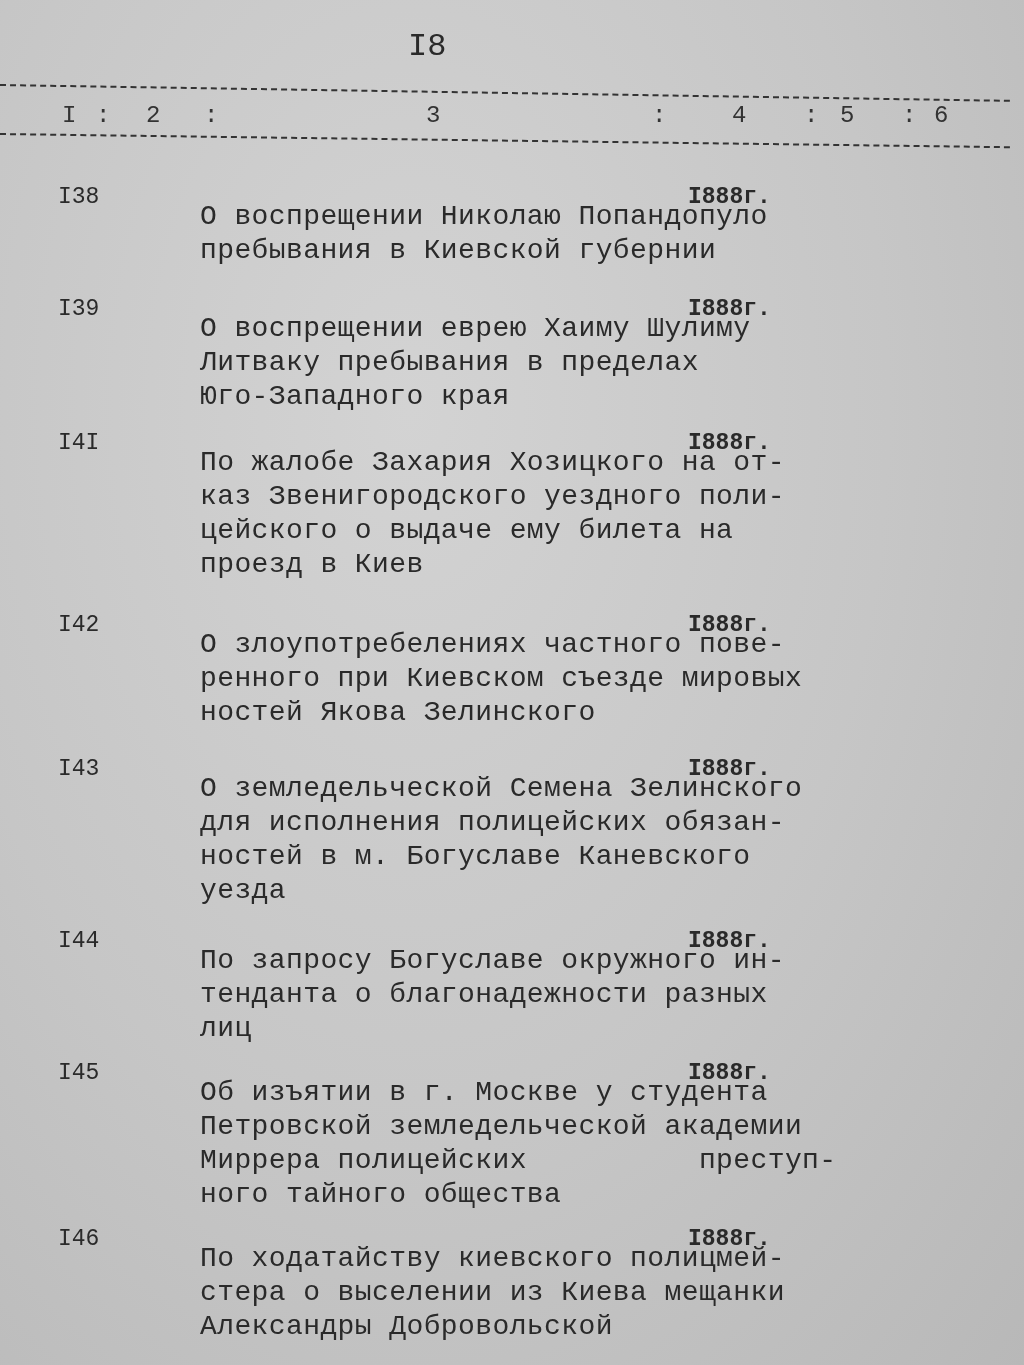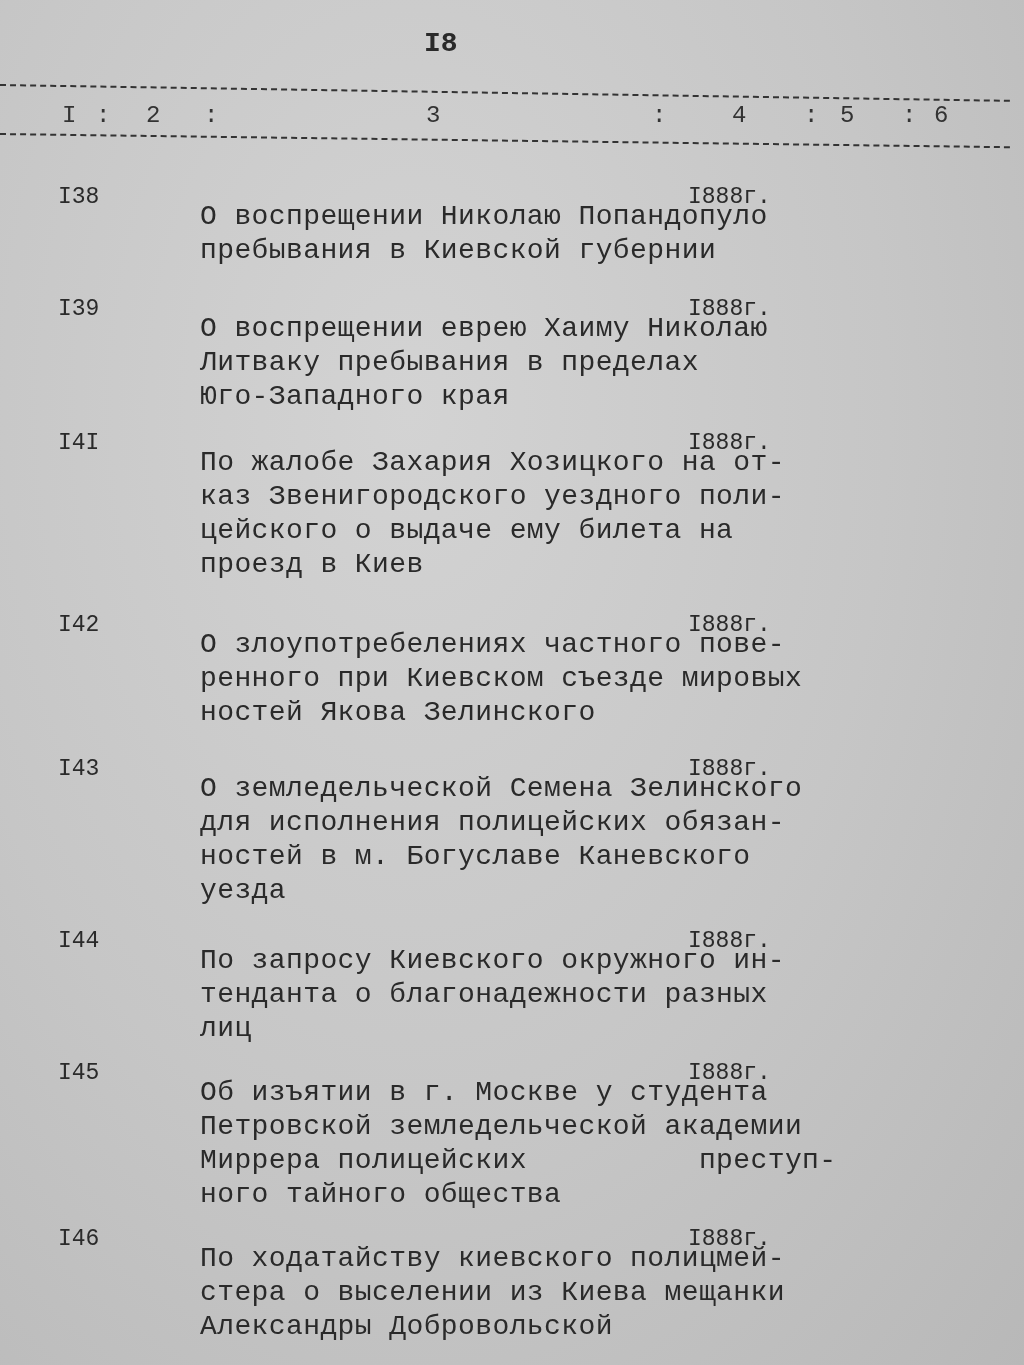--- a/index.html
+++ b/index.html
@@ -5,22 +5,22 @@
   html, body { margin: 0; padding: 0; }
   body {
     width: 1024px; height: 1365px; overflow: hidden;
     background: #c9c9c9;
     background-image: radial-gradient(ellipse at 40% 30%, #d3d3d3 0%, #c6c6c6 55%, #b8b8b8 100%);
     position: relative;
     font-family: "Liberation Mono", "DejaVu Sans Mono", monospace;
     color: #2a2a2a;
   }
   .page-number {
-    position: absolute; left: 424px; top: 28px;
-    font-size: 28px; letter-spacing: 0px; font-weight: bold;
+    position: absolute; left: 408px; top: 28px;
+    font-size: 32px; letter-spacing: 0px;
   }
   .rule {
     position: absolute; left: 0; width: 1010px; height: 0;
     border-top: 2.5px dashed #333;
   }
   .rule.top { top: 84px; transform: rotate(0.9deg); transform-origin: left center; }
   .rule.bottom { top: 133px; transform: rotate(0.75deg); transform-origin: left center; }
   .col-header {
     position: absolute; top: 102px; font-size: 24px; color: #333;
   }
@@ -28,21 +28,21 @@
   .row { position: absolute; left: 0; width: 1024px; }
   .row-num {
     position: absolute; left: 58px; top: 0; font-size: 23px; text-align: center;
   }
   .row-desc {
     position: absolute; left: 200px; top: 16px; width: 520px;
     font-size: 28px; line-height: 34px; white-space: pre;
     letter-spacing: 0.4px;
   }
   .row-year {
-    position: absolute; left: 688px; top: 0; font-size: 23px;
+    position: absolute; left: 688px; top: 0; font-size: 23px; font-weight: bold;
   }
 </style>
 </head>
 <body>
 
 <div>
   <div class="page-number">I8</div>
 
   <div class="rule top"></div>
   <div id="col-headers">
@@ -62,21 +62,21 @@
 
   <div class="rows" id="rows">
       <div class="row" style="top: 184px;">
         <span class="row-num">I38</span>
         <span class="row-desc">О воспрещении Николаю Попандопуло
 пребывания в Киевской губернии</span>
         <span class="row-year">I888г.</span>
       </div>
       <div class="row" style="top: 296px;">
         <span class="row-num">I39</span>
-        <span class="row-desc">О воспрещении еврею Хаиму Николаю
+        <span class="row-desc">О воспрещении еврею Хаиму Шулиму
 Литваку пребывания в пределах
 Юго-Западного края</span>
         <span class="row-year">I888г.</span>
       </div>
       <div class="row" style="top: 430px;">
         <span class="row-num">I4I</span>
         <span class="row-desc">По жалобе Захария Хозицкого на от-
 каз Звенигородского уездного поли-
 цейского о выдаче ему билета на
 проезд в Киев</span>
@@ -92,21 +92,21 @@
       <div class="row" style="top: 756px;">
         <span class="row-num">I43</span>
         <span class="row-desc">О земледельческой Семена Зелинского
 для исполнения полицейских обязан-
 ностей в м. Богуславе Каневского
 уезда</span>
         <span class="row-year">I888г.</span>
       </div>
       <div class="row" style="top: 928px;">
         <span class="row-num">I44</span>
-        <span class="row-desc">По запросу Киевского окружного ин-
+        <span class="row-desc">По запросу Богуславе окружного ин-
 тенданта о благонадежности разных
 лиц</span>
         <span class="row-year">I888г.</span>
       </div>
       <div class="row" style="top: 1060px;">
         <span class="row-num">I45</span>
         <span class="row-desc">Об изъятии в г. Москве у студента
 Петровской земледельческой академии
 Миррера полицейских          преступ-
 ного тайного общества</span>

